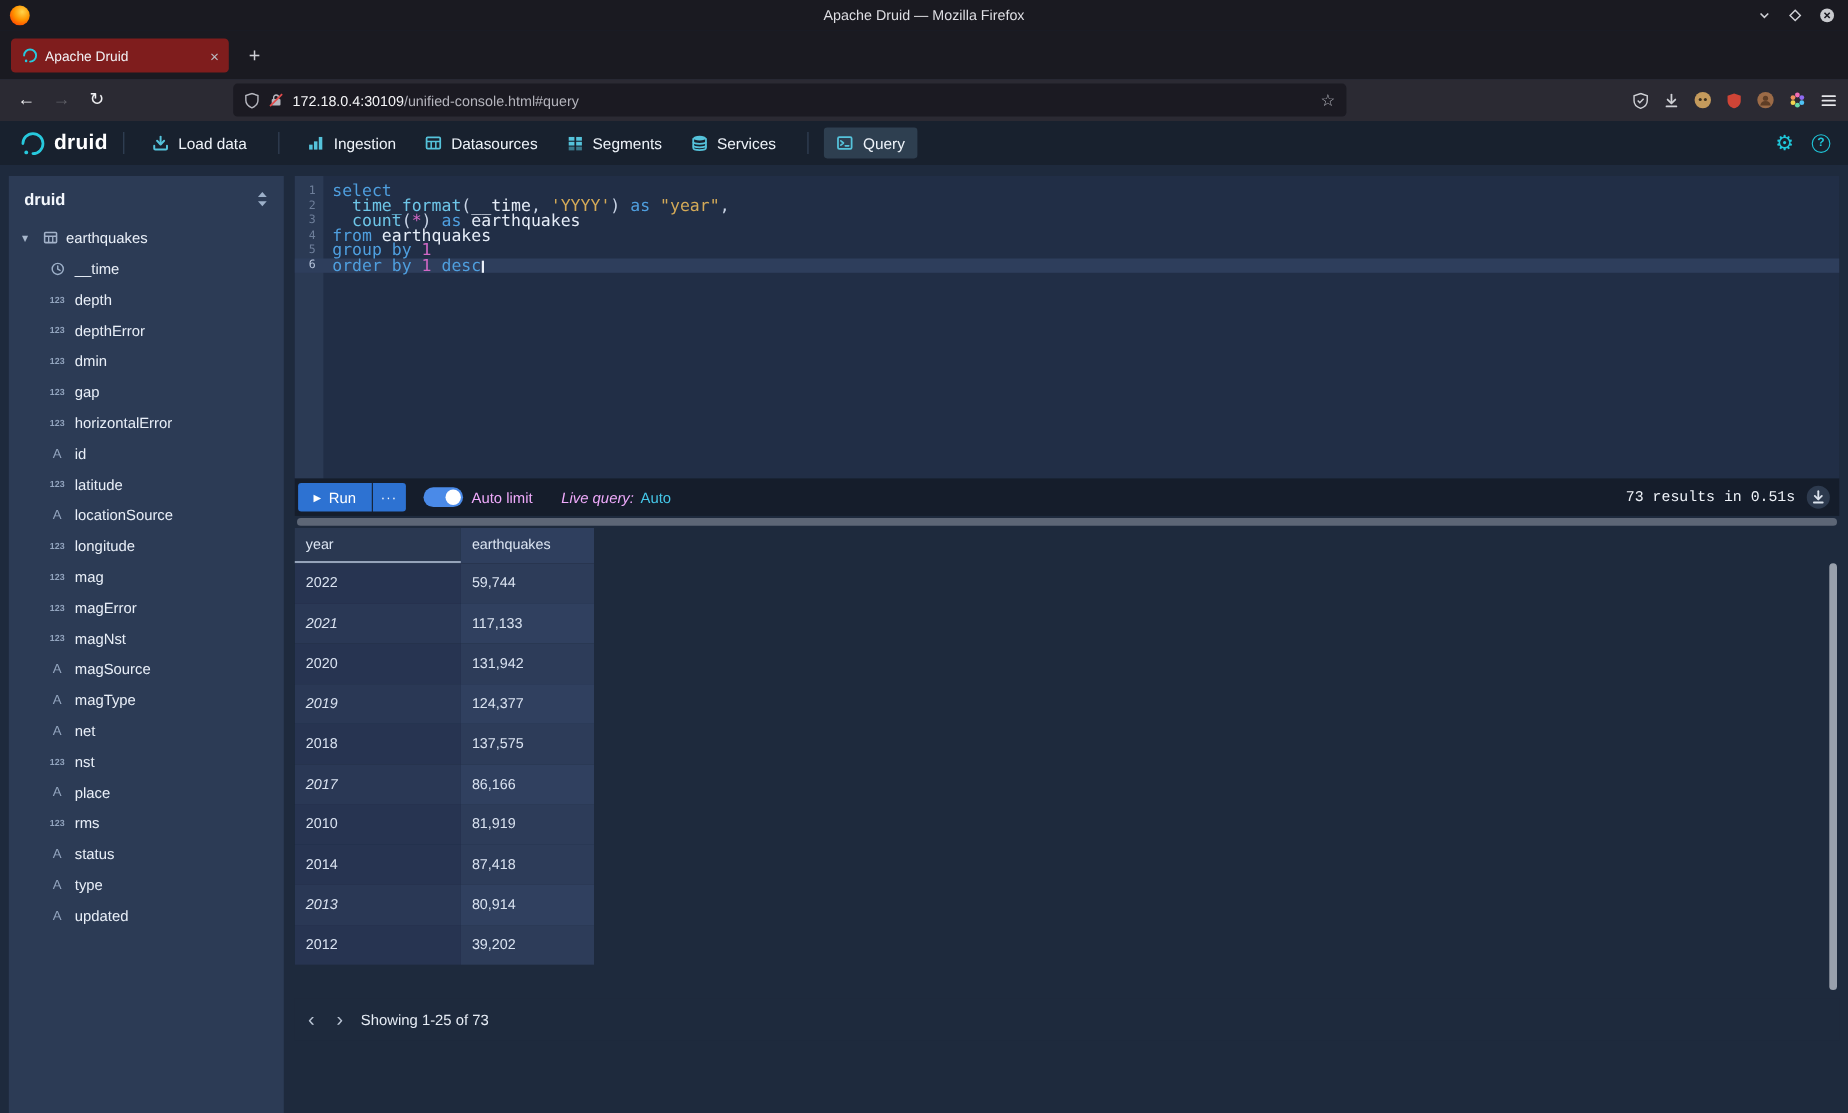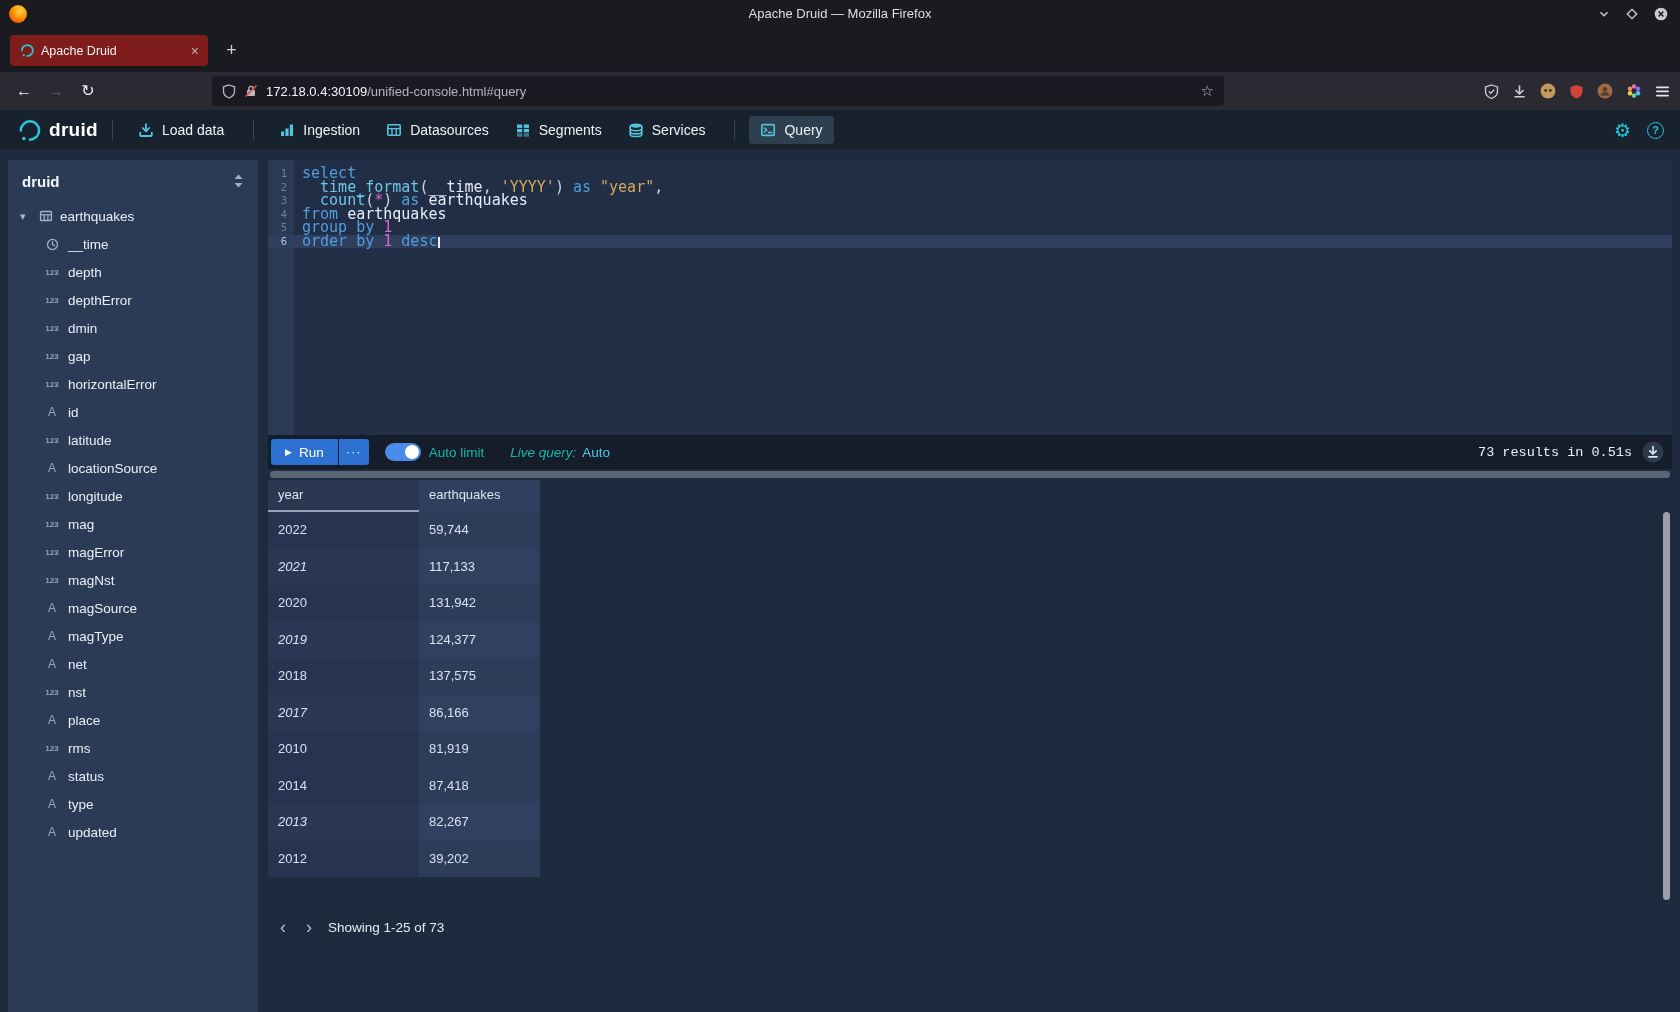--- a/index.html
+++ b/index.html
@@ -78,21 +78,21 @@
 
   .runbar { position:absolute; top:275px; left:0; right:0; height:34px; background:#151d2b;
     display:flex; align-items:center; padding:0 6px 0 3px; }
   .run-button { display:flex; align-items:center; gap:7px; background:#2d72d2; color:#fff; border:none;
     height:26px; padding:0 14px; border-radius:3px 0 0 3px; font-size:13.5px; font-family:inherit; }
   .play-icon { font-size:9px; }
   .more-button { background:#2d72d2; color:#fff; border:none; width:30px; height:26px; margin-left:1px;
     border-radius:0 3px 3px 0; font-size:12px; letter-spacing:1px; font-family:inherit; }
   .switch { width:36px; height:18px; border-radius:9px; background:#4a8ae8; position:relative; margin-left:16px; }
   .switch-knob { position:absolute; right:2px; top:2px; width:14px; height:14px; border-radius:50%; background:#fff; }
-  .runbar-label { color:#14b8a6; font-size:13.5px; margin-left:8px; }
+  .runbar-label { color:#f0abfc; font-size:13.5px; margin-left:8px; }
   .live-label { margin-left:26px;font-style:italic; }
   .live-value { color:#45c8e9; font-size:13.5px; margin-left:6px; }
   .results-summary { margin-left:auto; color:#eef2f8; font-size:13.5px;font-family:Liberation Mono, monospace; }
   .download-button { margin-left:10px; margin-right:2px; display:flex; }
 
   .hscroll { position:absolute; top:309px; left:0; right:0; height:11px; }
   .hscroll-thumb { position:absolute; left:2px; right:2px; top:2px; height:7px; background:#5d6676; border-radius:4px; }
 
   .results-header { position:absolute; top:320px; left:0; right:0; height:32px; display:flex; }
   .hcell { height:32px; line-height:30px; font-size:13px; color:#dce5f2; padding-left:10px; }
@@ -525,21 +525,21 @@
       <div class="res-row">
         <div class="cell year-cell">2010</div>
         <div class="cell quake-cell">81,919</div>
       </div>
       <div class="res-row">
         <div class="cell year-cell">2014</div>
         <div class="cell quake-cell">87,418</div>
       </div>
       <div class="res-row alt">
         <div class="cell year-cell">2013</div>
-        <div class="cell quake-cell">82,267</div>
+        <div class="cell quake-cell">80,914</div>
       </div>
       <div class="res-row">
         <div class="cell year-cell">2012</div>
         <div class="cell quake-cell">39,202</div>
       </div>
     </div>
 
   <div class="vscroll-thumb"></div>
 
   <div class="pagination">

